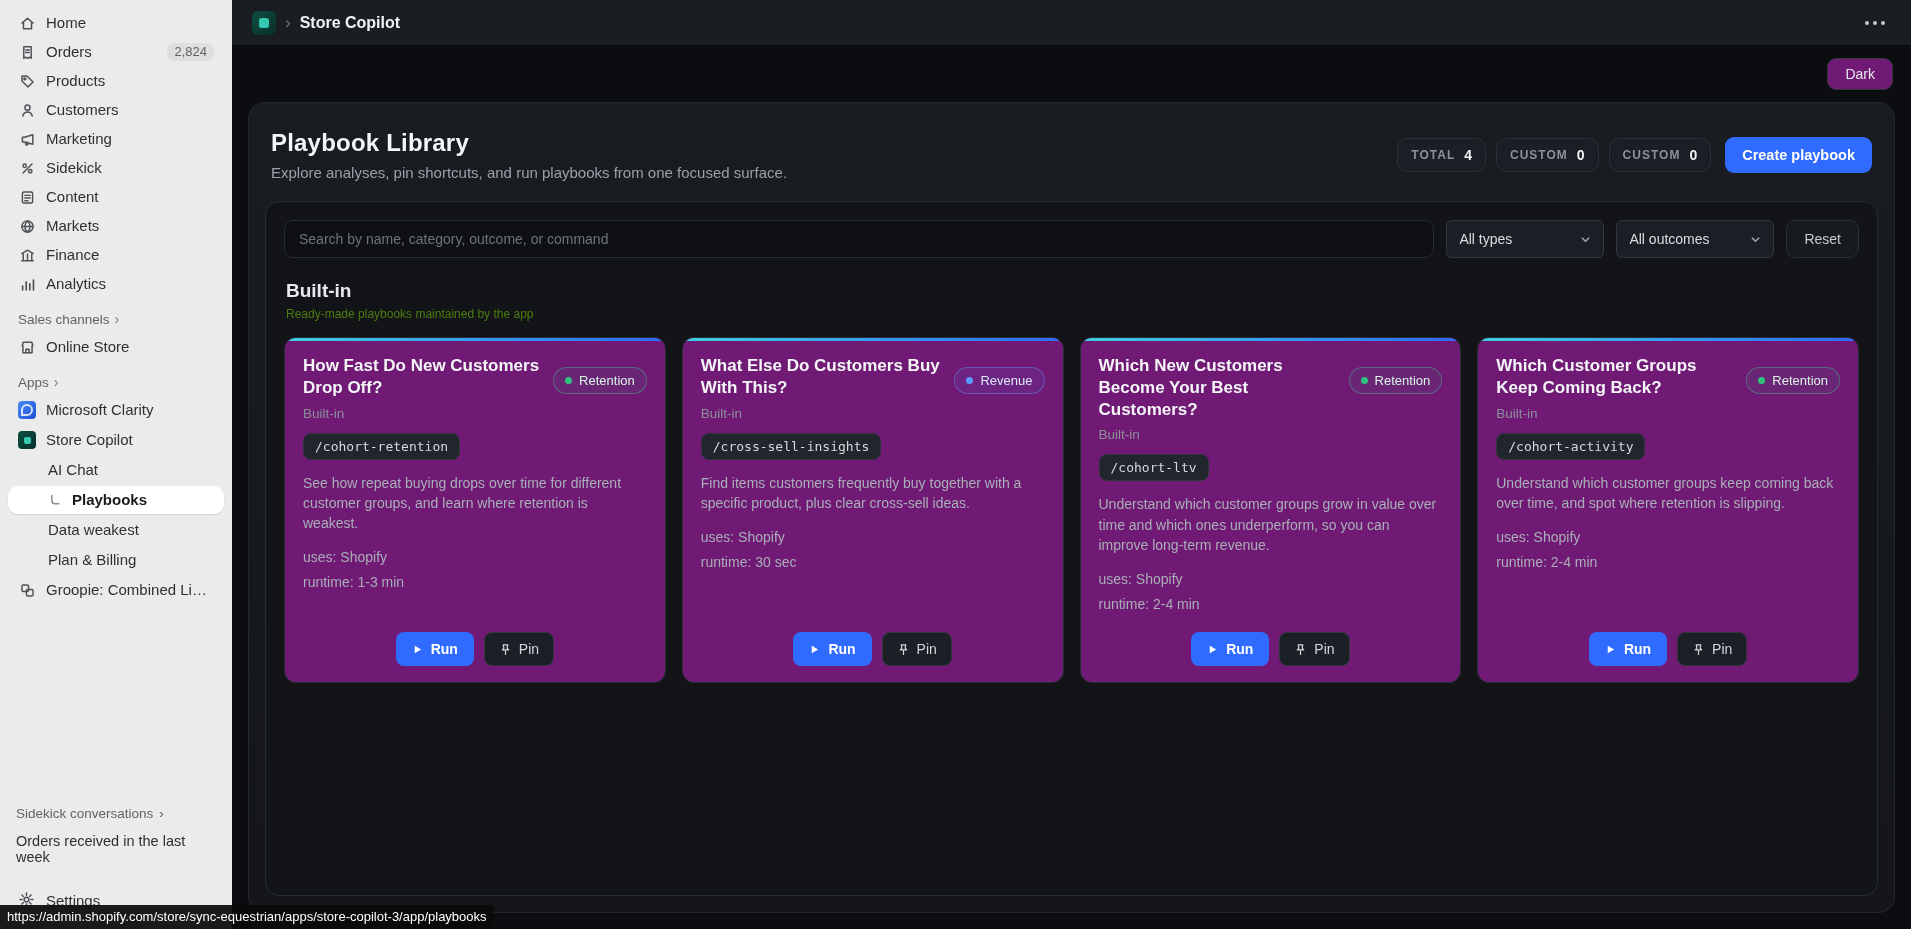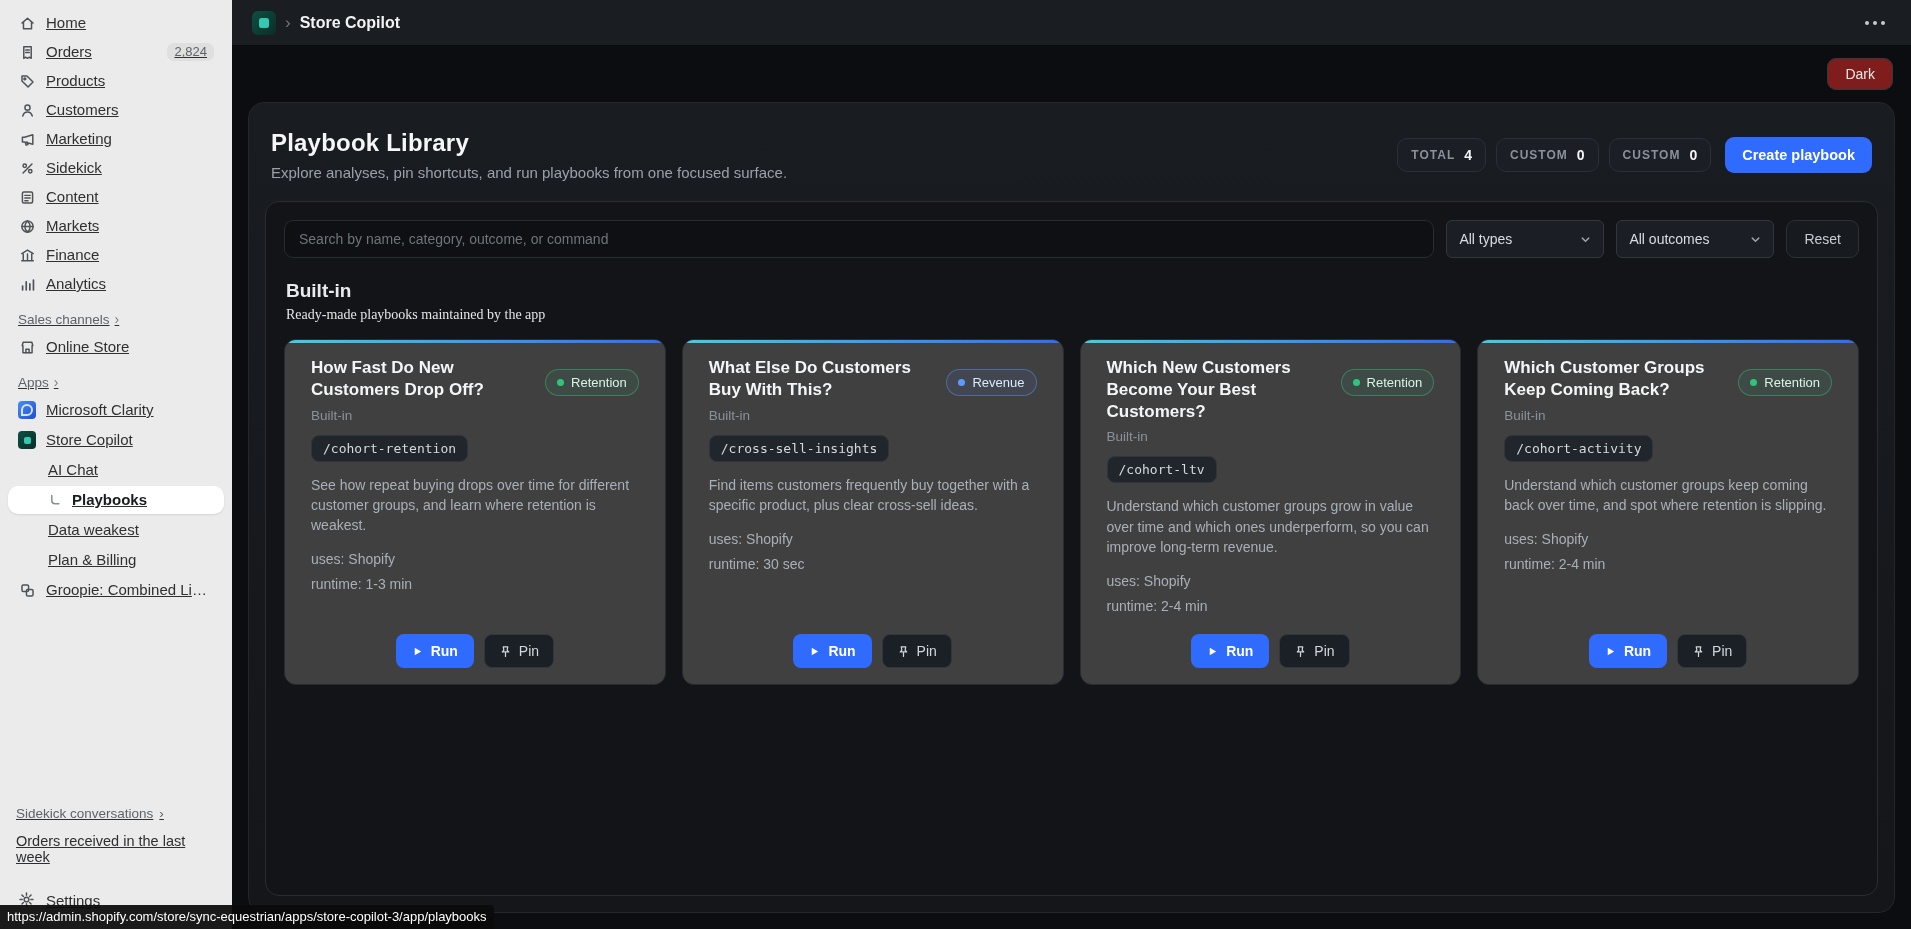--- a/index.html
+++ b/index.html
@@ -10,21 +10,21 @@
     overflow: hidden;
     position: relative;
     display: flex;
   }
   
   .sidebar {
     width: 232px; flex: none; height: 100%;
     background: #ebebeb; color: #303030;
     display: flex; flex-direction: column;
     padding-top: 8px; font-size: 15px;
-    position: relative; z-index: 2; text-decoration: underline;
+    position: relative; z-index: 2;
   }
   .side-item {
     display: flex; align-items: center; gap: 10px;
     margin: 1px 8px; padding: 5px 10px;
     border-radius: 10px; line-height: 1.2;
     cursor: default; position: relative; white-space: nowrap; overflow: hidden;
   }
   .side-item .sicon { width: 18px; height: 18px; flex: none; color: #4f5357; display: flex; align-items: center; justify-content: center; }
   .side-item .slabel { overflow: hidden; text-overflow: ellipsis; }
   .count-badge {
@@ -68,21 +68,21 @@
   }
   .app-logo { width: 24px; height: 24px; border-radius: 6px; background: linear-gradient(135deg,#0d4f43,#0a2e28); display:flex; align-items:center; justify-content:center; }
   .app-logo i { width: 10px; height: 10px; background: #35c8b0; border-radius: 2.5px; display:block; }
   .crumb-sep { color: #70757c; font-size: 17px; line-height: 1; }
   .crumb-title { color: #f2f3f5; font-size: 16px; font-weight: 700; }
   .more-btn { margin-left: auto; display: flex; gap: 4px; padding: 6px; cursor: pointer; }
   .more-btn .mdot { width: 4px; height: 4px; border-radius: 50%; background: #c6c9ce; display: block; }
   .toolbar-row { display: flex; justify-content: flex-end; padding: 12px 18px 6px; }
   .dark-btn {
     font-family: inherit; font-size: 14px; color: #e6e8ea;
-    background: #7f1d1d; border: 1px solid #34383f; border-radius: 9px;
+    background: #701a75; border: 1px solid #34383f; border-radius: 9px;
     padding: 7px 17px; cursor: pointer;
   }
   .panel {
     flex: 1; margin: 6px 16px 16px;
     background: linear-gradient(180deg,#191c21,#141619);
     border: 1px solid #23262c; border-radius: 16px;
     display: flex; flex-direction: column; overflow: hidden;
   }
   .hero { display: flex; align-items: center; gap: 16px; padding: 26px 22px 20px; }
   .hero-title { color: #f5f6f8; font-size: 24px; font-weight: 700; letter-spacing: .2px; }
@@ -118,26 +118,26 @@
     background: #1b1f25; border: 1px solid #32373e; border-radius: 6px;
     color: #d9dce0; font-size: 14px; cursor: pointer;
   }
   .reset-btn {
     font-family: inherit; height: 38px; padding: 0 17px;
     background: #171b20; border: 1px solid #2c3138; border-radius: 9px;
     color: #c9cdd3; font-size: 14px; cursor: pointer;
   }
   .section-head { margin: 2px 2px 16px; }
   .section-title { color: #e8eaed; font-size: 19px; font-weight: 700; }
-  .section-sub { color: #e5e5e5; font-size: 14px; margin-top: 5px; font-family: Liberation Serif, serif; }
+  .section-sub { color: #4d7c0f; font-size: 12px; margin-top: 5px; }
   .cards { display: grid; grid-template-columns: repeat(4, 1fr); gap: 16px; align-items: stretch; }
   .card {
     position: relative; overflow: hidden;
-    background: #404040; border: 1px solid #272c33; border-radius: 12px;
-    padding: 17px 26px 16px; min-height: 274px;
+    background: #701a75; border: 1px solid #272c33; border-radius: 12px;
+    padding: 17px 18px 16px; min-height: 274px;
     display: flex; flex-direction: column;
   }
   .card::before {
     content: ""; position: absolute; top: 0; left: 0; right: 0; height: 3px;
     background: linear-gradient(90deg, #3fd0e0, #2e6bff);
   }
   .card-head { display: flex; align-items: flex-start; gap: 10px; }
   .card-title { color: #f3f5f7; font-size: 17px; font-weight: 700; line-height: 1.28; flex: 1; }
   .badge {
     flex: none; display: inline-flex; align-items: center; gap: 7px;

